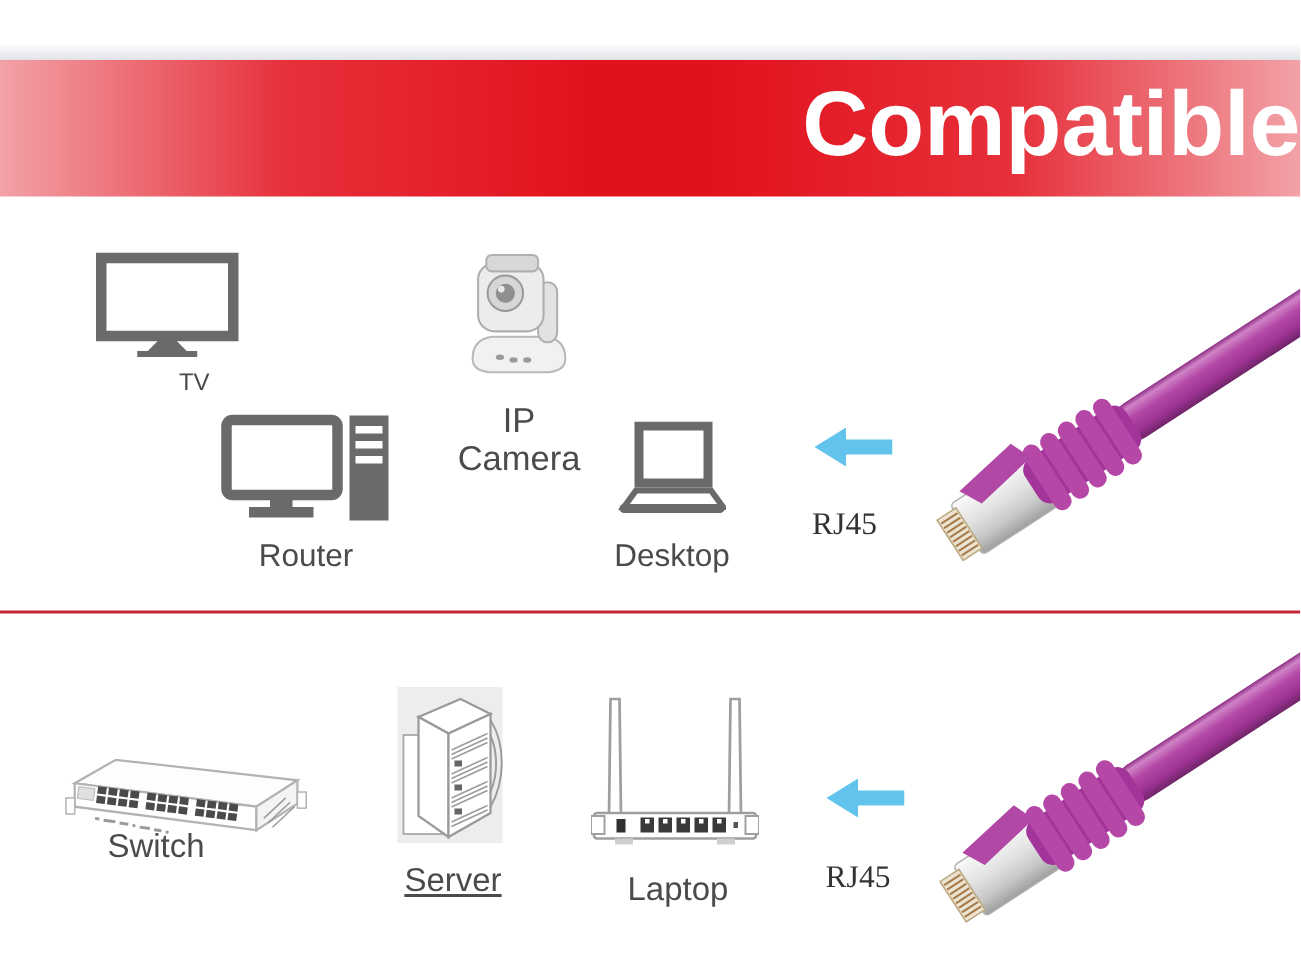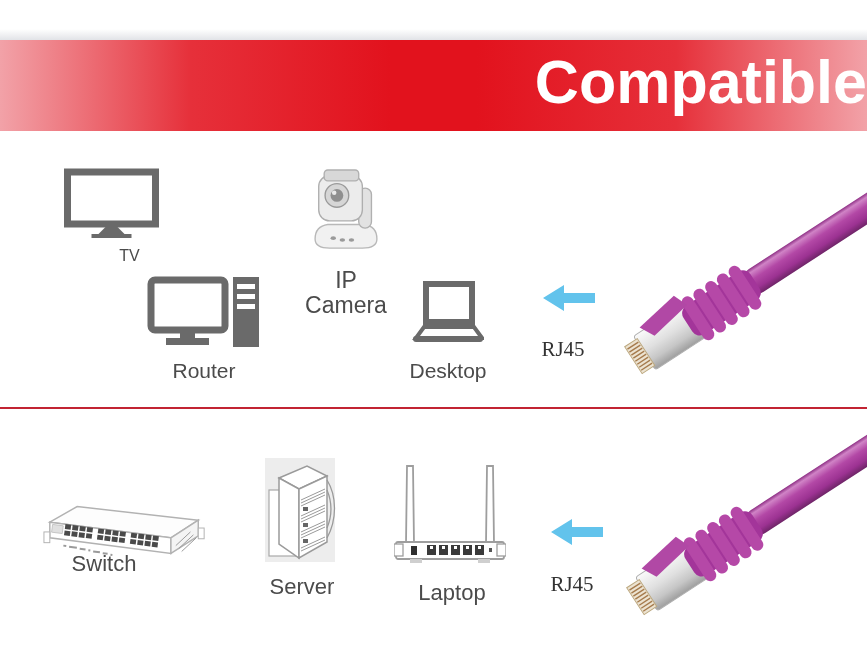--- a/index.html
+++ b/index.html
@@ -29,21 +29,21 @@
   .cable{position:absolute;}
   .cable-top{left:618px;top:138px;width:249px;height:262px;}
   .cable-bottom{left:618px;top:413px;width:249px;height:237px;}
   
   .dev-label{position:absolute;color:#4b4b4b;text-align:center;line-height:1.1;}
   .lbl-tv{left:81px;top:247px;width:97px;font-size:16px;}
   .lbl-ip{left:296px;top:268px;width:100px;font-size:23px;}
   .lbl-desktop{left:147px;top:359px;width:114px;font-size:21px;}
   .lbl-laptop{left:409px;top:359px;width:78px;font-size:21px;}
   .lbl-switch{left:52px;top:552px;width:104px;font-size:22px;}
-  .lbl-server{left:264px;top:575px;width:76px;font-size:22px;}
+  .lbl-server{left:264px;top:575px;width:76px;font-size:22px;text-decoration:underline;}
   .lbl-router{left:396px;top:581px;width:112px;font-size:22px;}
   .rj45{position:absolute;font-family:"Liberation Serif",serif;font-size:21px;color:#333;text-align:center;width:62px;}
   .rj45-top{left:532px;top:337px;}
   .rj45-bottom{left:541px;top:572px;}
   .arrow polygon{fill:#62c3ec;}
 </style>
 </head>
 <body>
 
 <div id="page">

